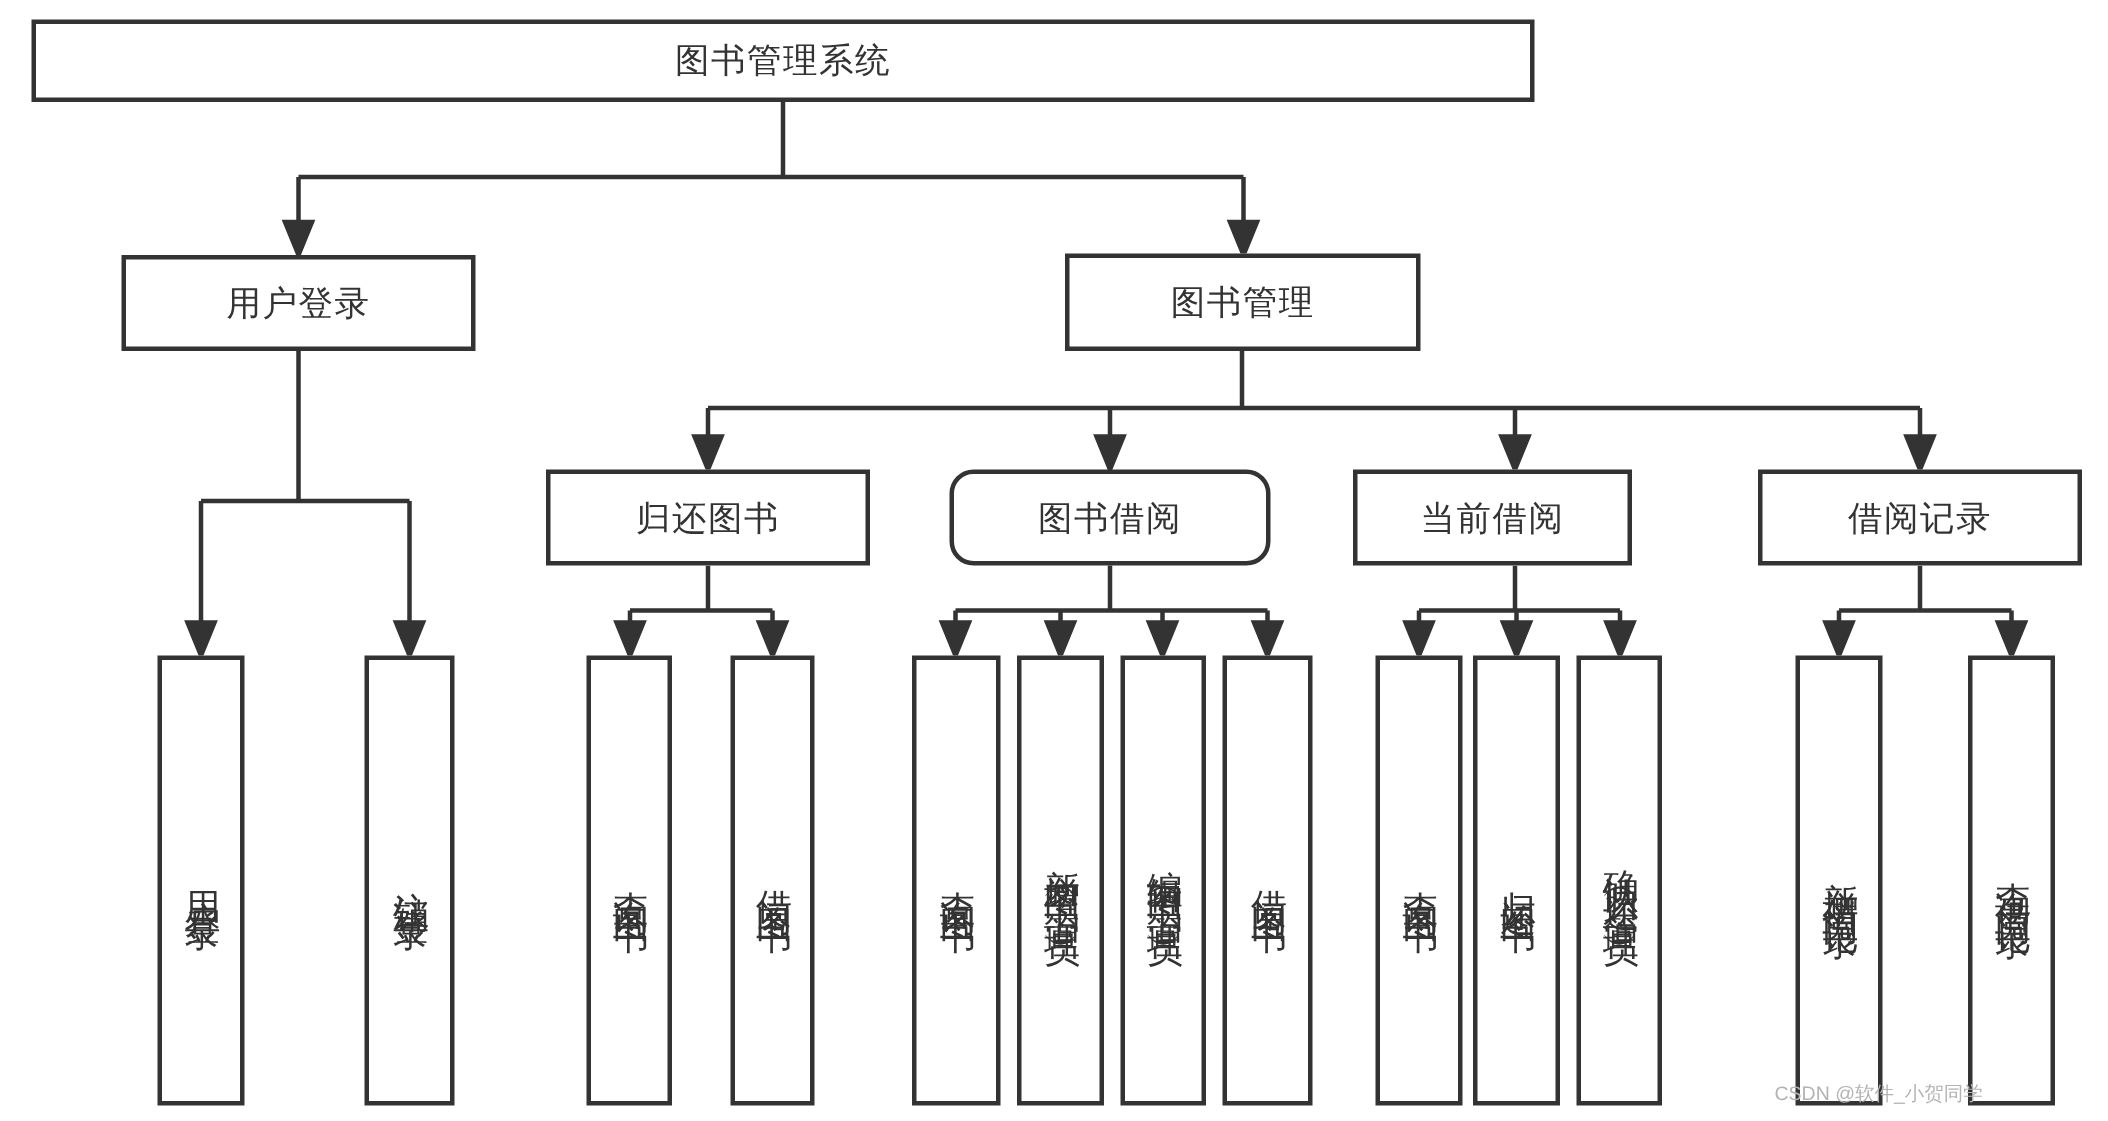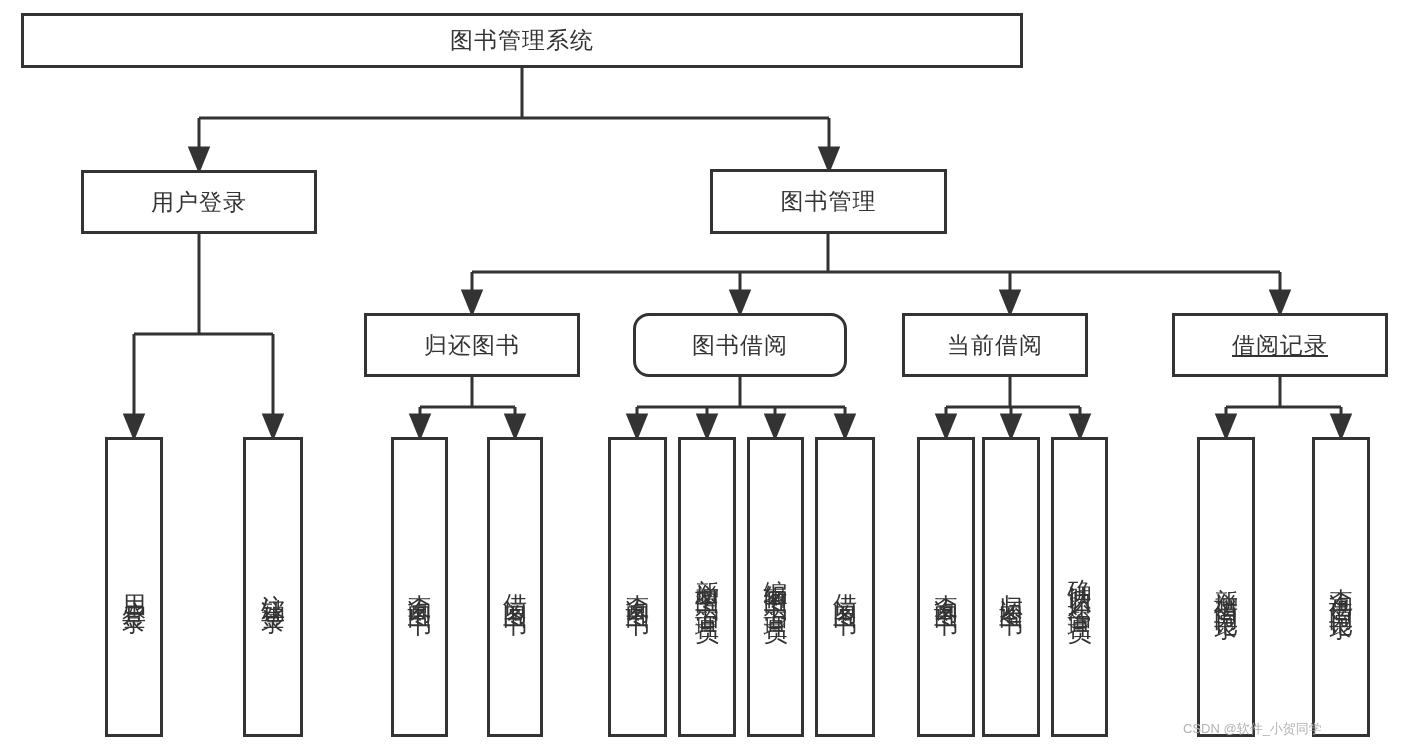--- a/index.html
+++ b/index.html
@@ -109,21 +109,21 @@
   </svg>
 
   <div class="box" style="left:21px; top:13px; width:1002px; height:55px;">图书管理系统</div>
 
   <div class="box" style="left:81px; top:170px; width:236px; height:64px;">用户登录</div>
   <div class="box" style="left:710px; top:169px; width:237px; height:65px;text-align:center;">图书管理</div>
 
   <div class="box" style="left:364px; top:313px; width:216px; height:64px;">归还图书</div>
   <div class="box" style="left:633px; top:313px; width:214px; height:64px;border-radius:16px;">图书借阅</div>
   <div class="box" style="left:902px; top:313px; width:186px; height:64px;">当前借阅</div>
-  <div class="box" style="left:1172px; top:313px; width:216px; height:64px;text-decoration:underline;">借阅记录</div>
+  <div class="box" style="left:1172px; top:313px; width:216px; height:64px;">借阅记录</div>
 
   <div class="box vbox" style="left:105px; top:437px; width:58px; height:300px;">
     <span>用户登录</span>
   </div>
   <div class="box vbox" style="left:243px; top:437px; width:60px; height:300px;">
     <span>注销登录</span>
   </div>
 
   <div class="box vbox" style="left:391px; top:437px; width:57px; height:300px;">
     <span>查询图书</span>

